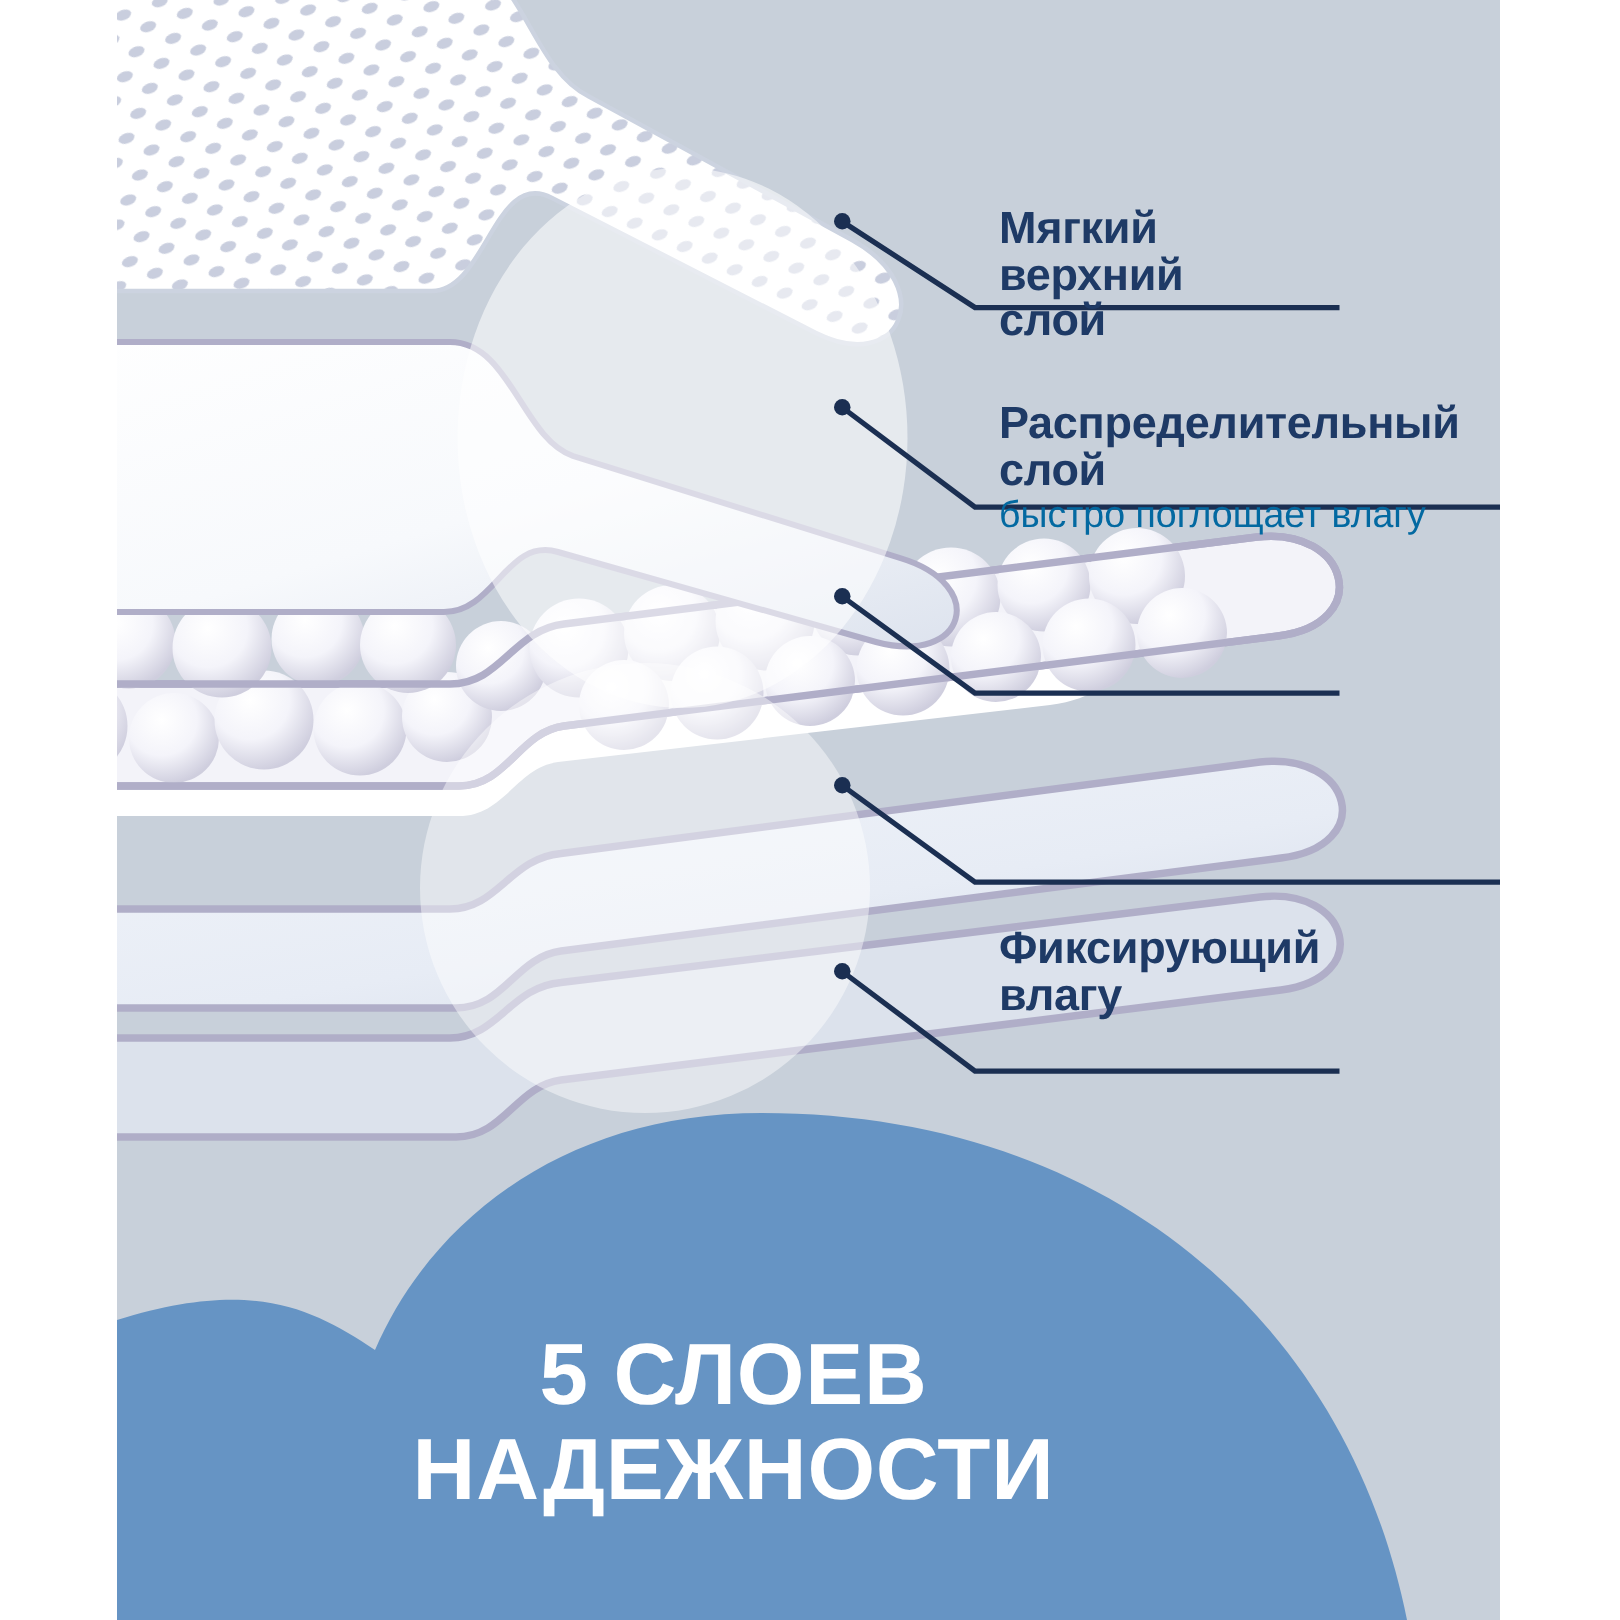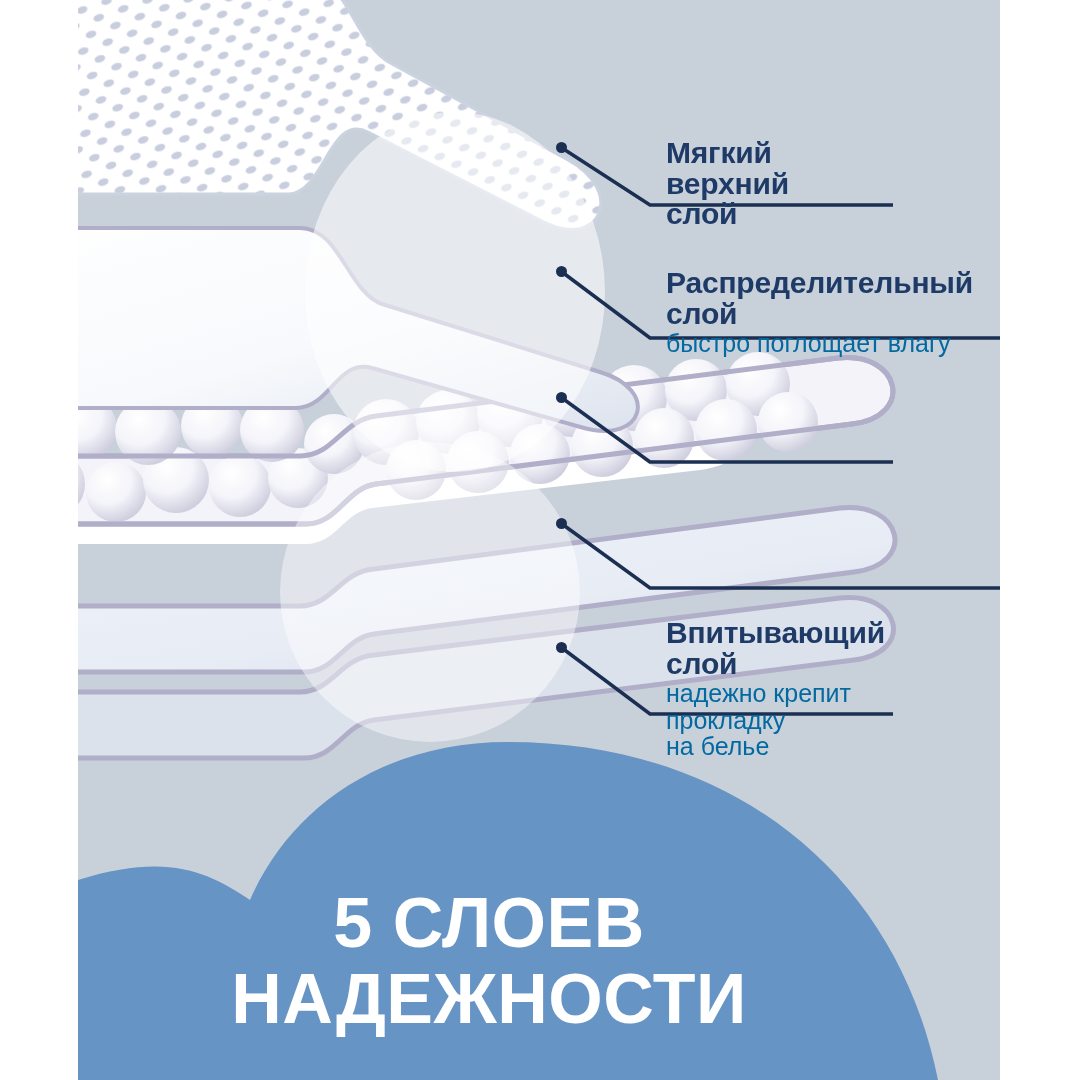--- a/index.html
+++ b/index.html
@@ -22,21 +22,21 @@
   .co-svg{position:absolute;left:0;top:0;overflow:visible;}
   .co-text{position:absolute;}
   .co-title{font-size:30px;font-weight:bold;color:#1e3a66;
             letter-spacing:-.2px;line-height:1.02;white-space:pre-line;}
   .co-sub{font-size:25px;font-weight:400;color:#0369a1;
           line-height:1.06;white-space:pre-line;margin-top:1px;}
 
   
   #blob{position:absolute;left:0;top:0;width:922px;height:1080px;}
   #headline{position:absolute;left:0;top:886px;width:822px;text-align:center;
-            color:#ffffff;font-size:70px;font-weight:bold;line-height:1.08;
+            color:#ffffff;font-size:58px;font-weight:bold;line-height:1.08;
             letter-spacing:.5px;white-space:pre-line;}
 </style>
 </head>
 <body>
 
 <div id="stage">
   <div id="panel">
 
     <svg class="padlayer" width="922" height="860" viewBox="0 0 922 860" style="left:-78px;top:-8px;">
       <defs>
@@ -199,23 +199,21 @@
       <div class="co-text" style="left:588px;top:518px;">
       </div>
     </div>
 
     <div class="callout">
       <svg class="co-svg" width="922" height="1080">
         <polyline points="484,648 572,714 815,714" fill="none" stroke="#1b2f52" stroke-width="3.5"></polyline>
       </svg>
       <span class="co-dot" style="left:478px;top:642px;"></span>
       <div class="co-text" style="left:588px;top:618px;">
-        <div class="co-title">Впитывающий слой</div>
-        <div class="co-sub">надежно крепит прокладку
-на белье</div>
+        <div class="co-title">Фиксирующий влагу</div>
       </div>
     </div>
 
     <div id="headline">5 СЛОЕВ
 НАДЕЖНОСТИ</div>
 
   </div>
 </div>
 
 </body></html>

